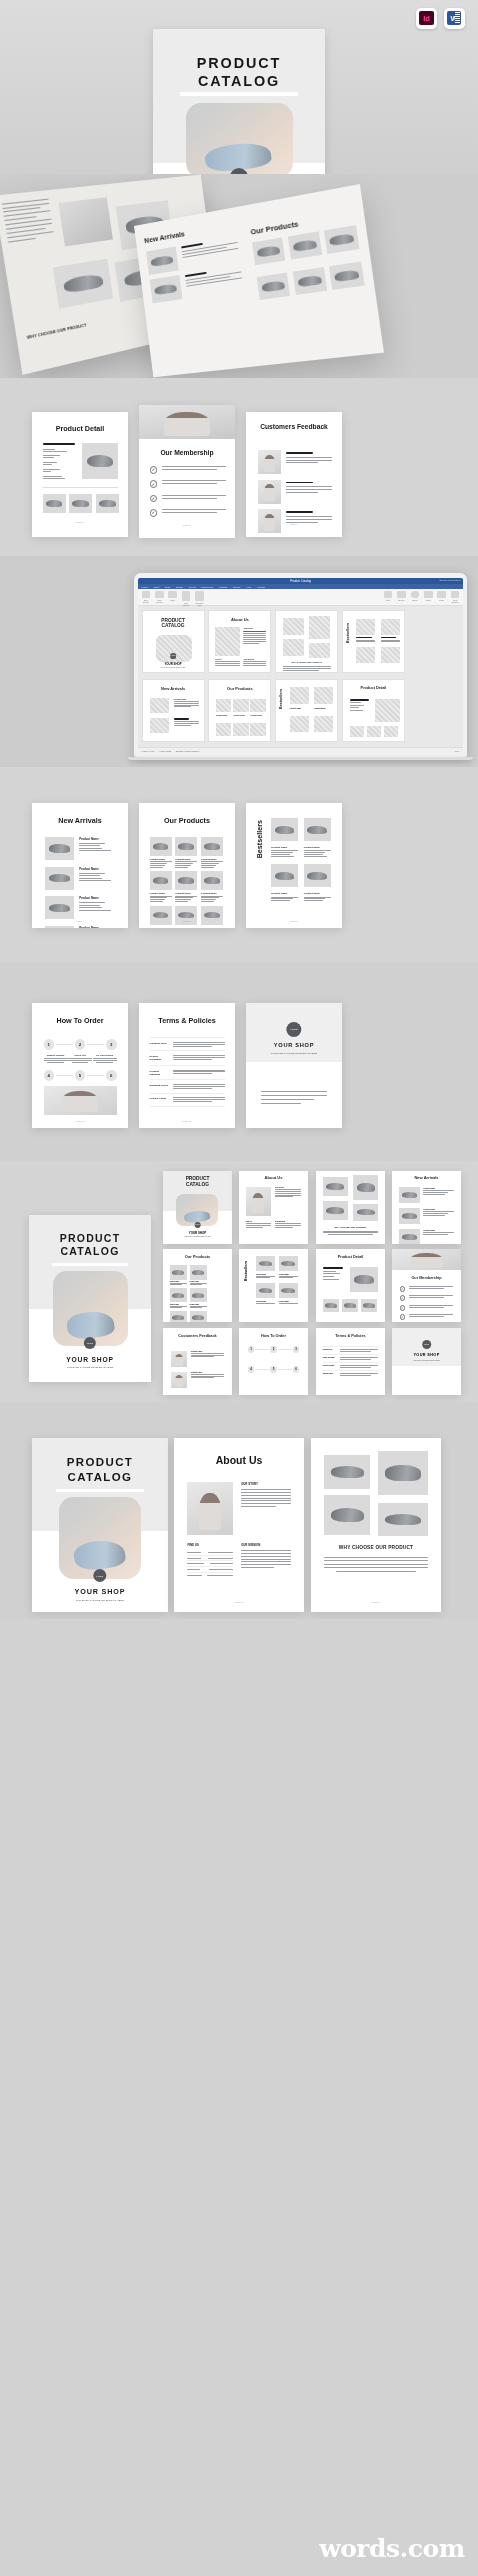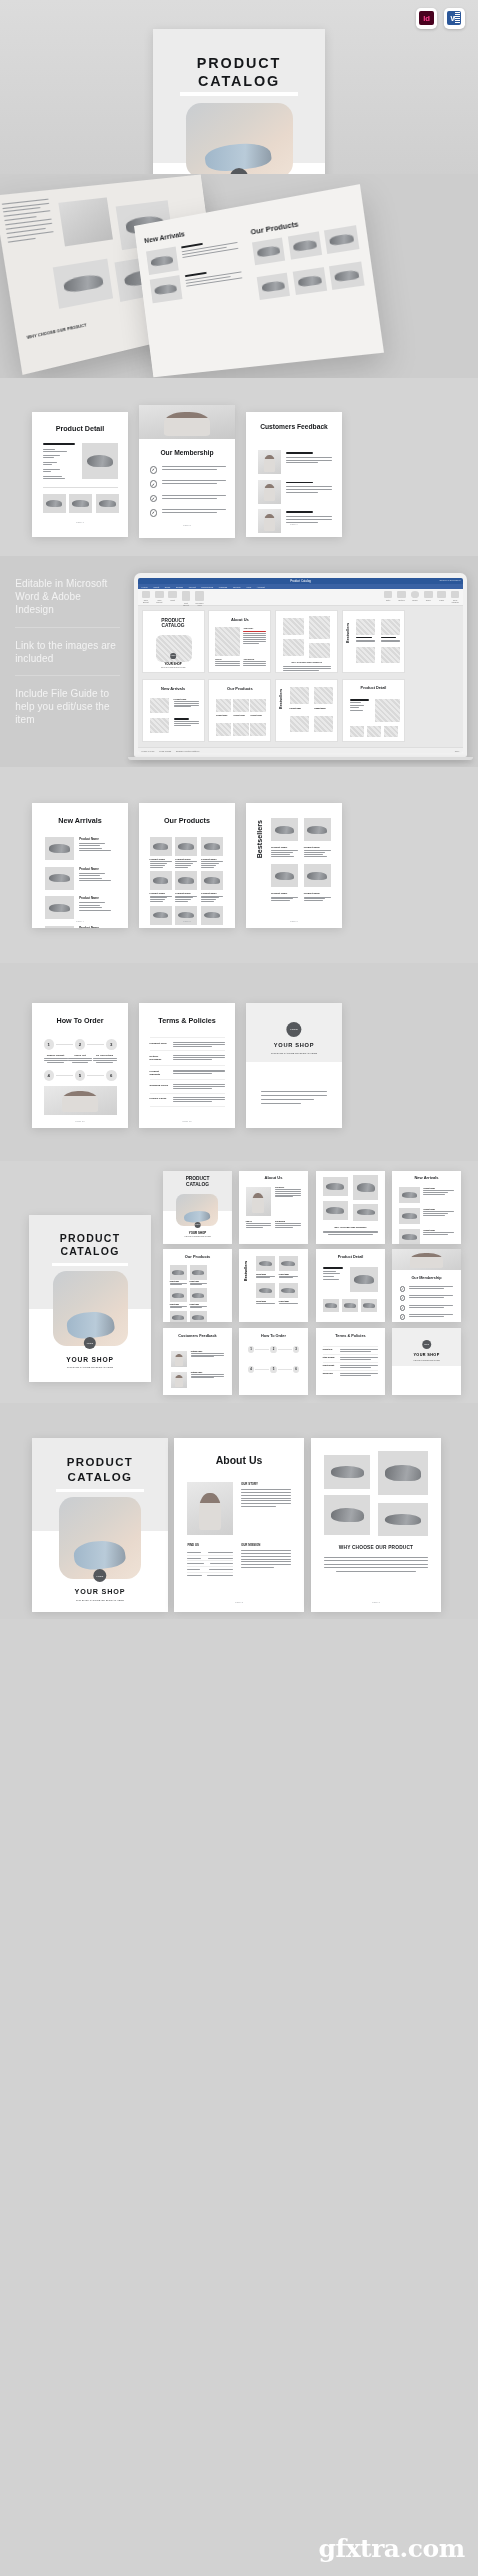--- a/index.html
+++ b/index.html
@@ -309,27 +309,20 @@
               <span class="tl" style="height:1px;margin-bottom:1.9px;"></span>
               <span class="tl" style="height:1px;width:70%;"></span>
             </span>
         </div>
       </div>
       <div class="pgnum" style="position:absolute; left:0; right:0; top:111px; font-size:2.5px;">Page 9</div>
     </div>
   </div>
 
   <div class="band" style="height:211px; background:#cccccc;">
-    <div class="features">
-      <div class="feat-text">Editable in Microsoft Word &amp; Adobe Indesign</div>
-      <div class="feat-sep"></div>
-      <div class="feat-text">Link to the images are included</div>
-      <div class="feat-sep"></div>
-      <div class="feat-text">Include File Guide to help you edit/use the item</div>
-    </div>
 
     <div class="laptop" style="left:134px; top:17px; width:333px;">
       <div class="laptop-body">
         <div class="screen" style="height:175px;">
           <div class="word-title">
             <span class="t">Product Catalog</span>
             <span style="position:absolute; right:2.9px; top:1.4px; font-size:2.3px; color:#cfd9ea;">Search in Document</span>
           </div>
           <div class="word-ribbon-tabs">
             <span>Home</span>
@@ -1193,15 +1186,15 @@
         <span class="tl" style="height:1px;margin-bottom:2.4px;"></span>
           <span class="tl" style="height:1px;margin-bottom:2.4px;"></span>
         <span class="tl" style="height:1px;margin-bottom:2.4px;"></span>
           <span class="tl" style="height:1px;margin-bottom:2.4px;"></span>
         <span class="tl" style="height:1px;margin-bottom:2.4px;width:78%;margin-left:auto;margin-right:auto;"></span>
       </div>
       <div class="pgnum" style="position:absolute;left:0;right:0;bottom:7.7px;font-size:2.5px;">Page 3</div>
     </div>
   </div>
 
-  <div class="watermark">gfxtra.com</div>
+  <div class="watermark">words.com</div>
 </div>
 
 
 </body></html>

